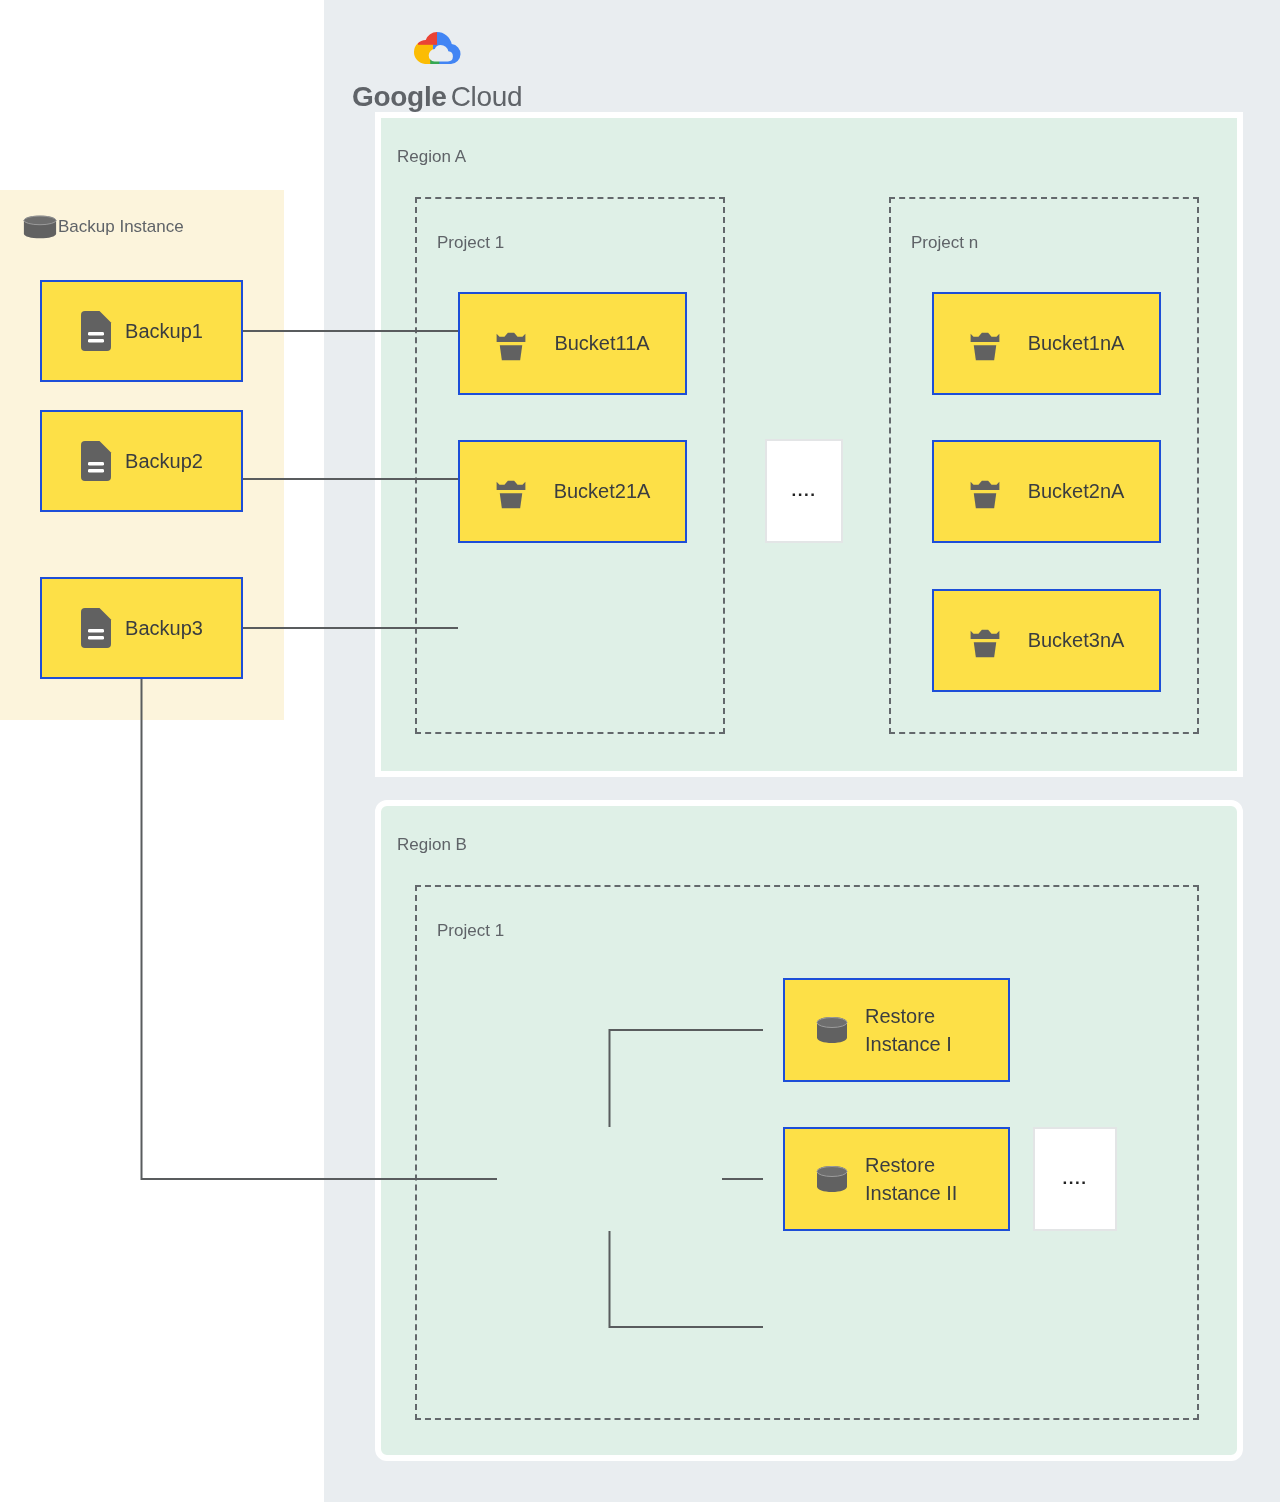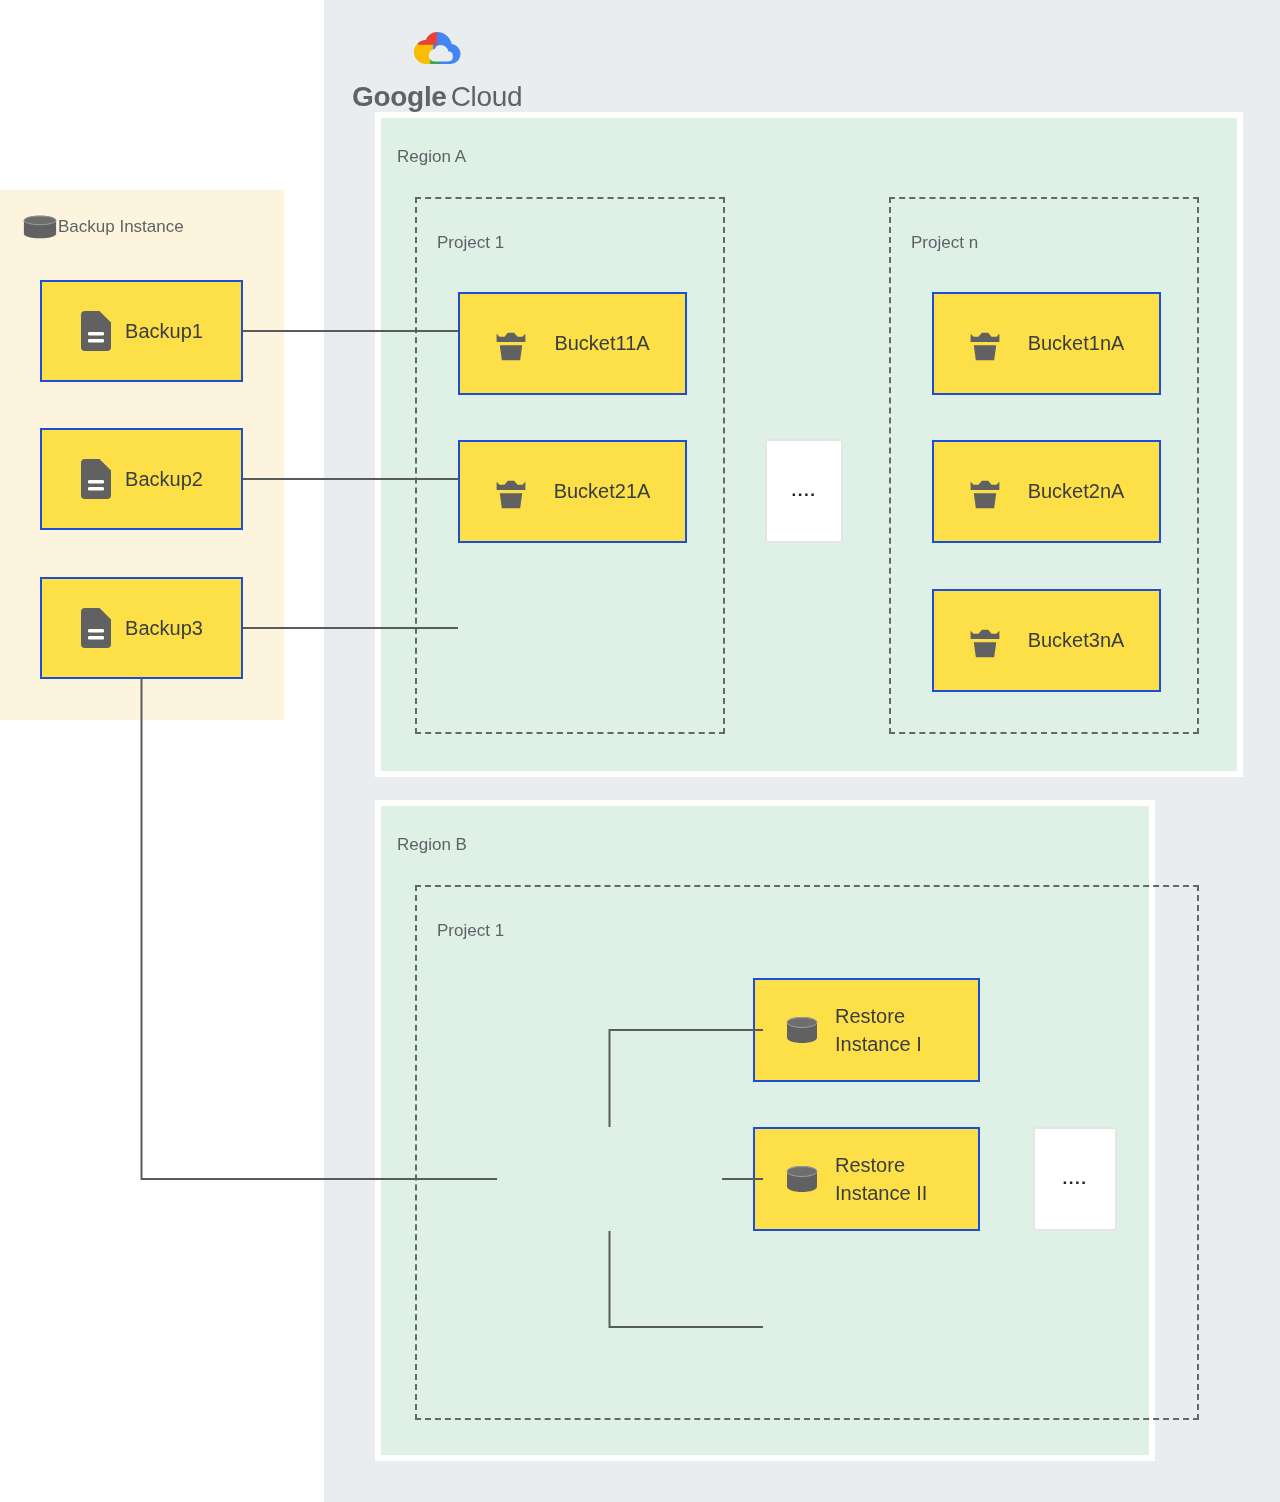--- a/index.html
+++ b/index.html
@@ -39,21 +39,21 @@
   .logo-text .brand { font-weight: 600; }
   .logo-text .product { font-weight: 400; margin-left: 4px; }
 
   
   .region {
     position: absolute;
     background: var(--region-mint, #dff0e7);
     border: 6px solid #ffffff;
   }
   .region-a { left: 51px; top: 112px; width: 868px; height: 665px; }
-  .region-b { left: 51px; top: 800px; width: 780px; height: 661px; }
+  .region-b { left: 51px; top: 800px; width: 868px; height: 661px; border-radius: 12px; }
 
   .region-label {
     position: absolute;
     left: 16px; top: 29px;
     font-size: 17px;
     color: var(--label-gray, #5f6368);
   }
 
   .project {
     position: absolute;
@@ -107,21 +107,21 @@
   .ellipsis-a { left: 384px; top: 321px; width: 78px; height: 104px; }
   .ellipsis-b { left: 616px; top: 240px; width: 84px; height: 104px; }
 
   .bucket31b-node {
     left: 80px; top: 240px;
     width: 225px; height: 104px;
     gap: 13px;
   }
 
   .restore-node {
-    left: 336px;
+    left: 366px;
     width: 227px; height: 104px;
     justify-content: flex-start;
     padding-left: 30px;
     gap: 16px;
   }
   .restore-node .node-label {
     white-space: normal;
     width: 120px;
     line-height: 28px;
   }
@@ -146,21 +146,21 @@
     font-size: 17px;
     color: var(--label-gray, #5f6368);
     white-space: nowrap;
   }
   .backup-node {
     left: 40px;
     width: 203px; height: 102px;
     gap: 13px;
   }
   .bk-1 { top: 90px; }
-  .bk-2 { top: 238px; text-align: center; }
+  .bk-2 { top: 220px; text-align: center; }
   .bk-3 { top: 387px; }
 
   
   .connectors {
     position: absolute;
     left: 0; top: 0;
     width: 1280px; height: 1502px;
     pointer-events: none;
     z-index: 5;
   }

